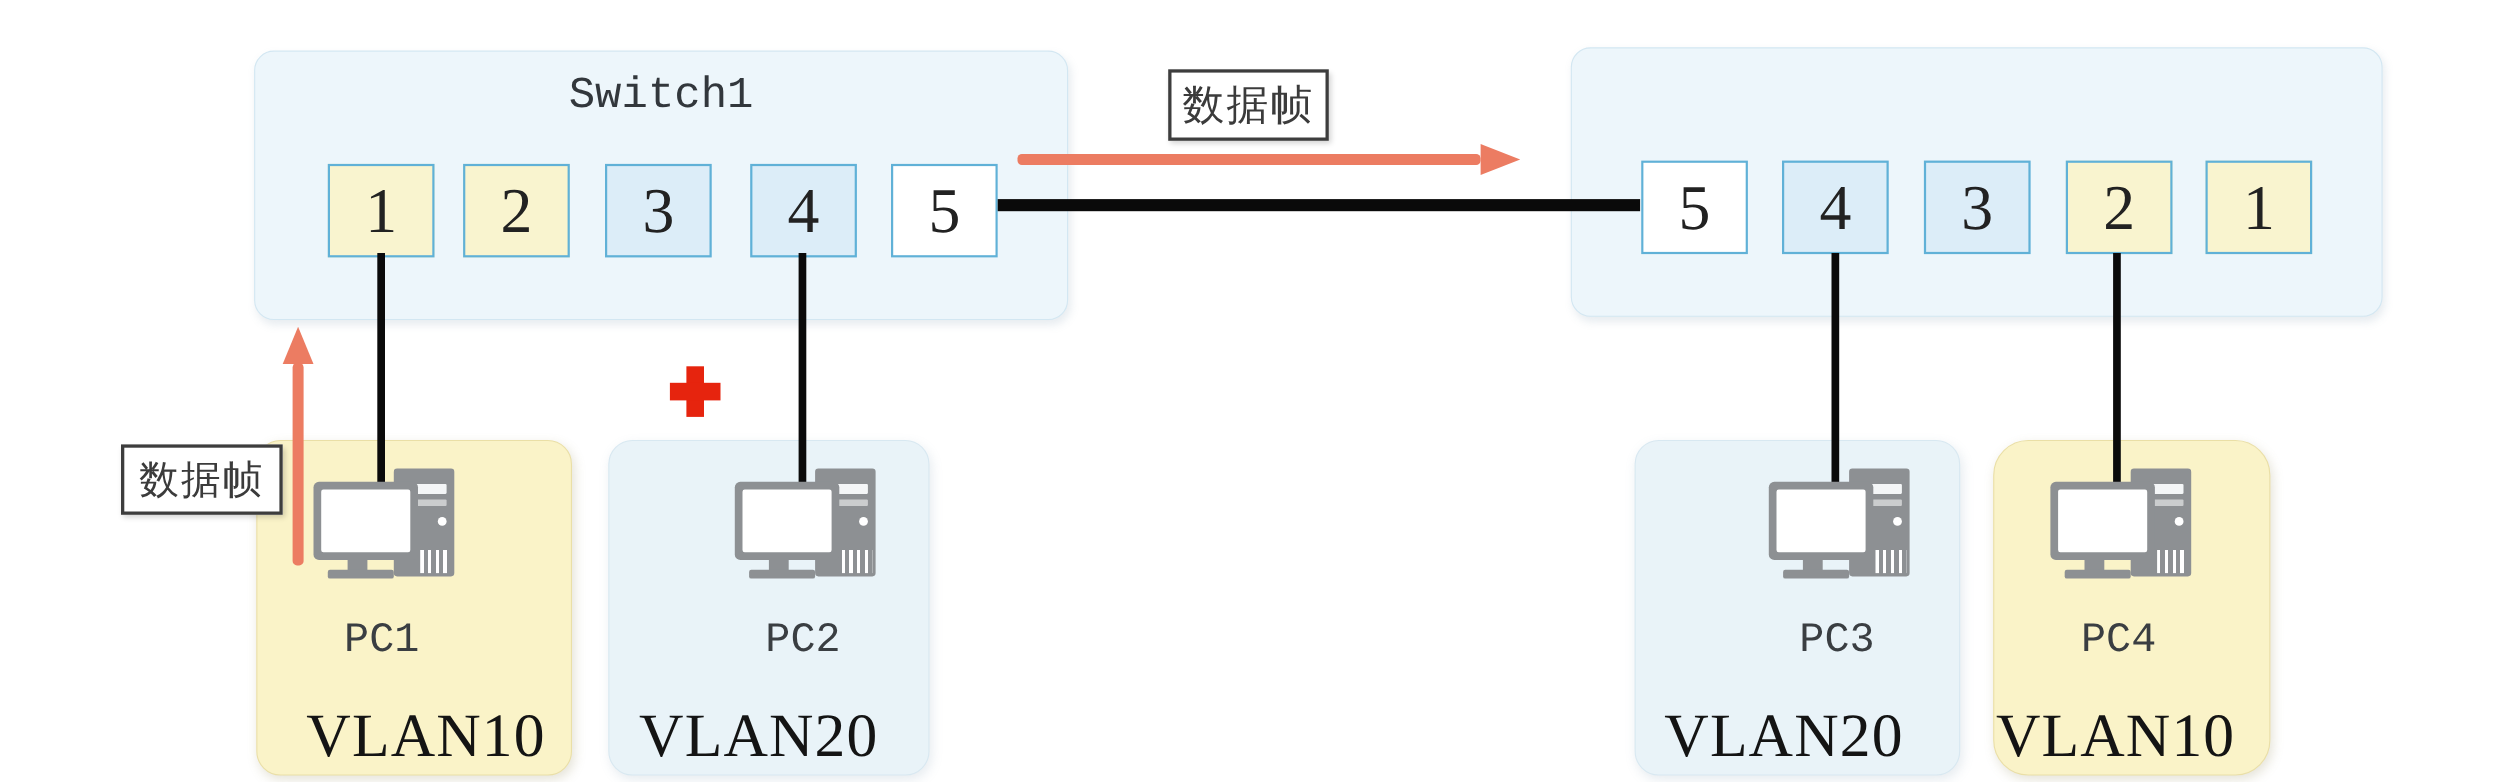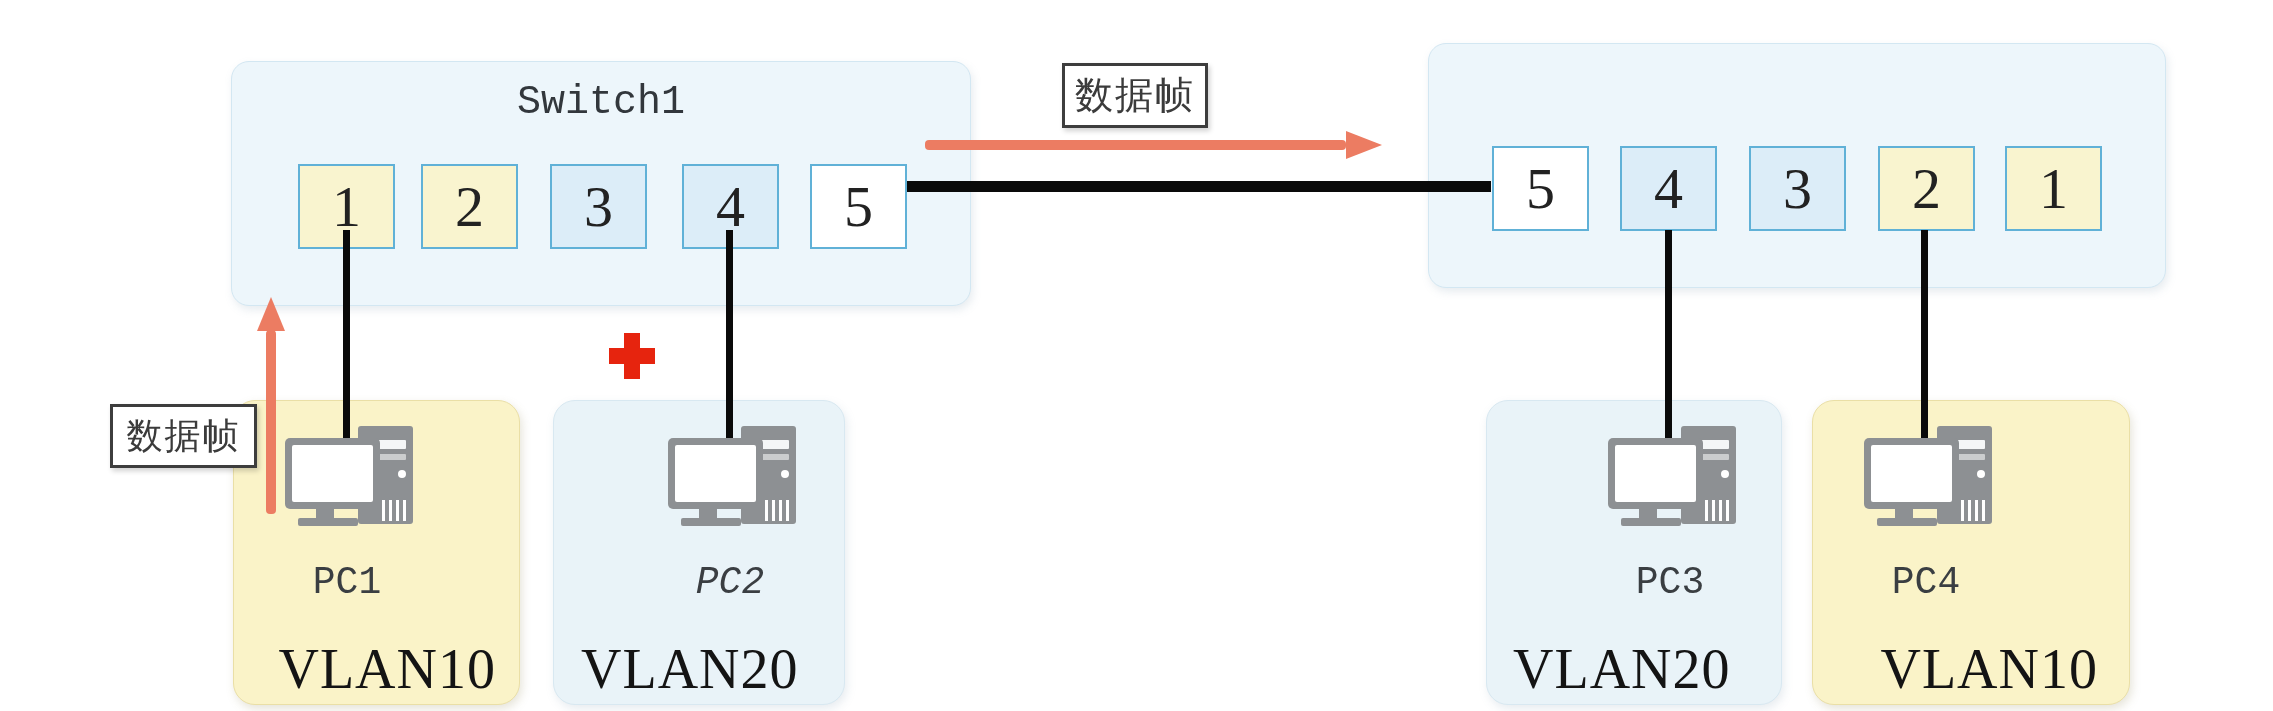--- a/index.html
+++ b/index.html
@@ -166,21 +166,21 @@
   .blocked-cross .bar-h {
     position: absolute; left: 0; top: 15px;
     width: 46px; height: 16px; background: var(--cross, #e6240e);
   }
 </style>
 </head>
 <body>
 
 <div class="canvas">
 
-  <div class="switch" style="left:231px; top:61px; width:738px; height:243px;">
+  <div class="switch" style="left:231px; top:46px; width:738px; height:243px;">
     <div class="switch-title">Switch1</div>
     <div class="port p-vlan10" style="left:66px;">1</div>
     <div class="port p-vlan10" style="left:189px;">2</div>
     <div class="port p-vlan20" style="left:318px;">3</div>
     <div class="port p-vlan20" style="left:450px;">4</div>
     <div class="port p-trunk" style="left:578px;">5</div>
   </div>
 
   <div class="switch" style="left:1428px; top:43px; width:736px; height:243px;">
     <div class="port p-trunk" style="left:63px;">5</div>
@@ -232,21 +232,21 @@
           <div class="bay2"></div>
           <div class="power-dot"></div>
           <div class="vents"></div>
       </div>
       <div class="neck"></div>
         <div class="base"></div>
       <div class="monitor">
           <div class="screen"></div>
         </div>
     </div>
-    <div class="pc-name" style="left:176px;font-style:italic;">PC2</div>
+    <div class="pc-name" style="left:176px;">PC2</div>
     <div class="vlan-label" style="left:27px;">VLAN20</div>
   </div>
 
   <div class="blocked-cross" style="left:609px; top:333px;">
     <div class="bar-v"></div>
       <div class="bar-h"></div>
   </div>
 
   <div class="pc-box pc-vlan20" style="left:1486px; width:296px;">
     <div class="pc-icon" style="left:121px; top:25px;">
@@ -259,21 +259,21 @@
       <div class="neck"></div>
         <div class="base"></div>
       <div class="monitor">
           <div class="screen"></div>
         </div>
     </div>
     <div class="pc-name" style="left:183px;">PC3</div>
     <div class="vlan-label" style="left:26px;">VLAN20</div>
   </div>
 
-  <div class="pc-box pc-vlan10" style="left:1812px; width:318px;">
+  <div class="pc-box pc-vlan10" style="left:1812px; width:252px;border-radius:32px;">
     <div class="pc-icon" style="left:51px; top:25px;">
       <div class="tower">
         <div class="bay1"></div>
           <div class="bay2"></div>
           <div class="power-dot"></div>
           <div class="vents"></div>
       </div>
       <div class="neck"></div>
         <div class="base"></div>
       <div class="monitor">

